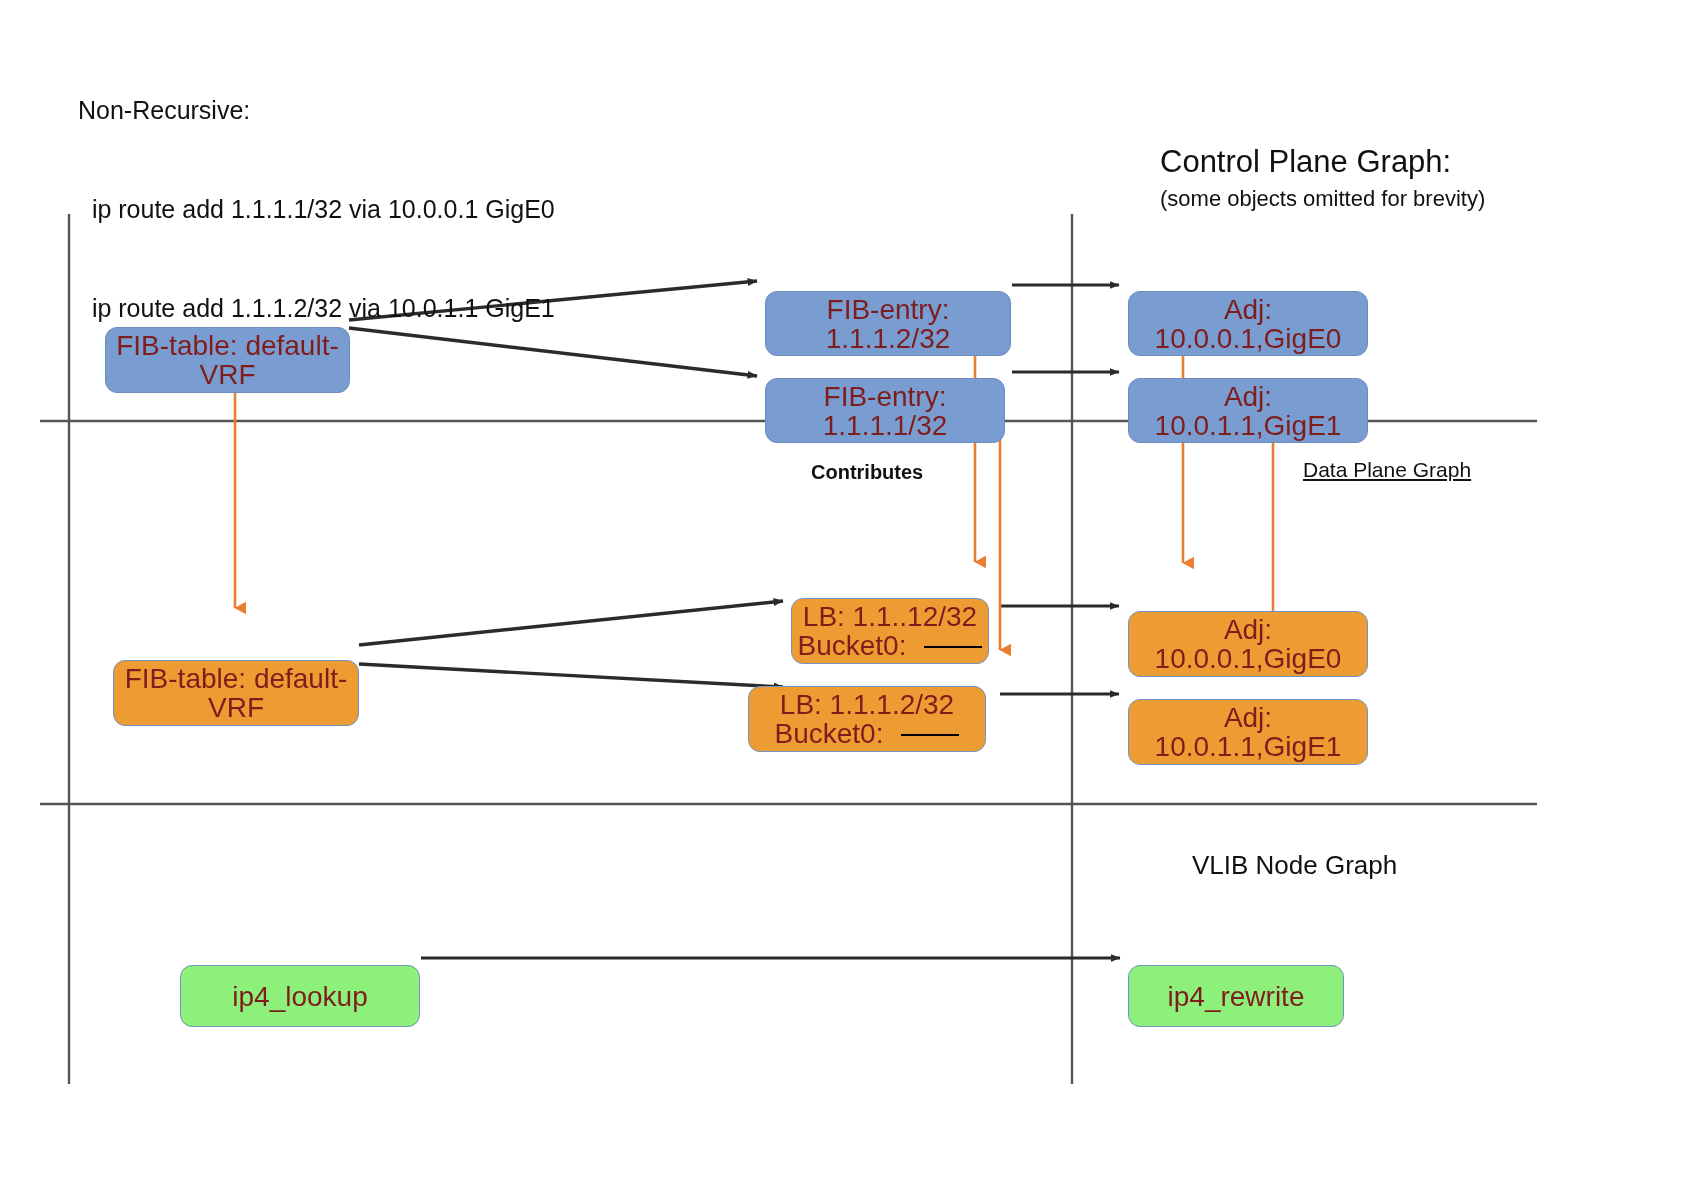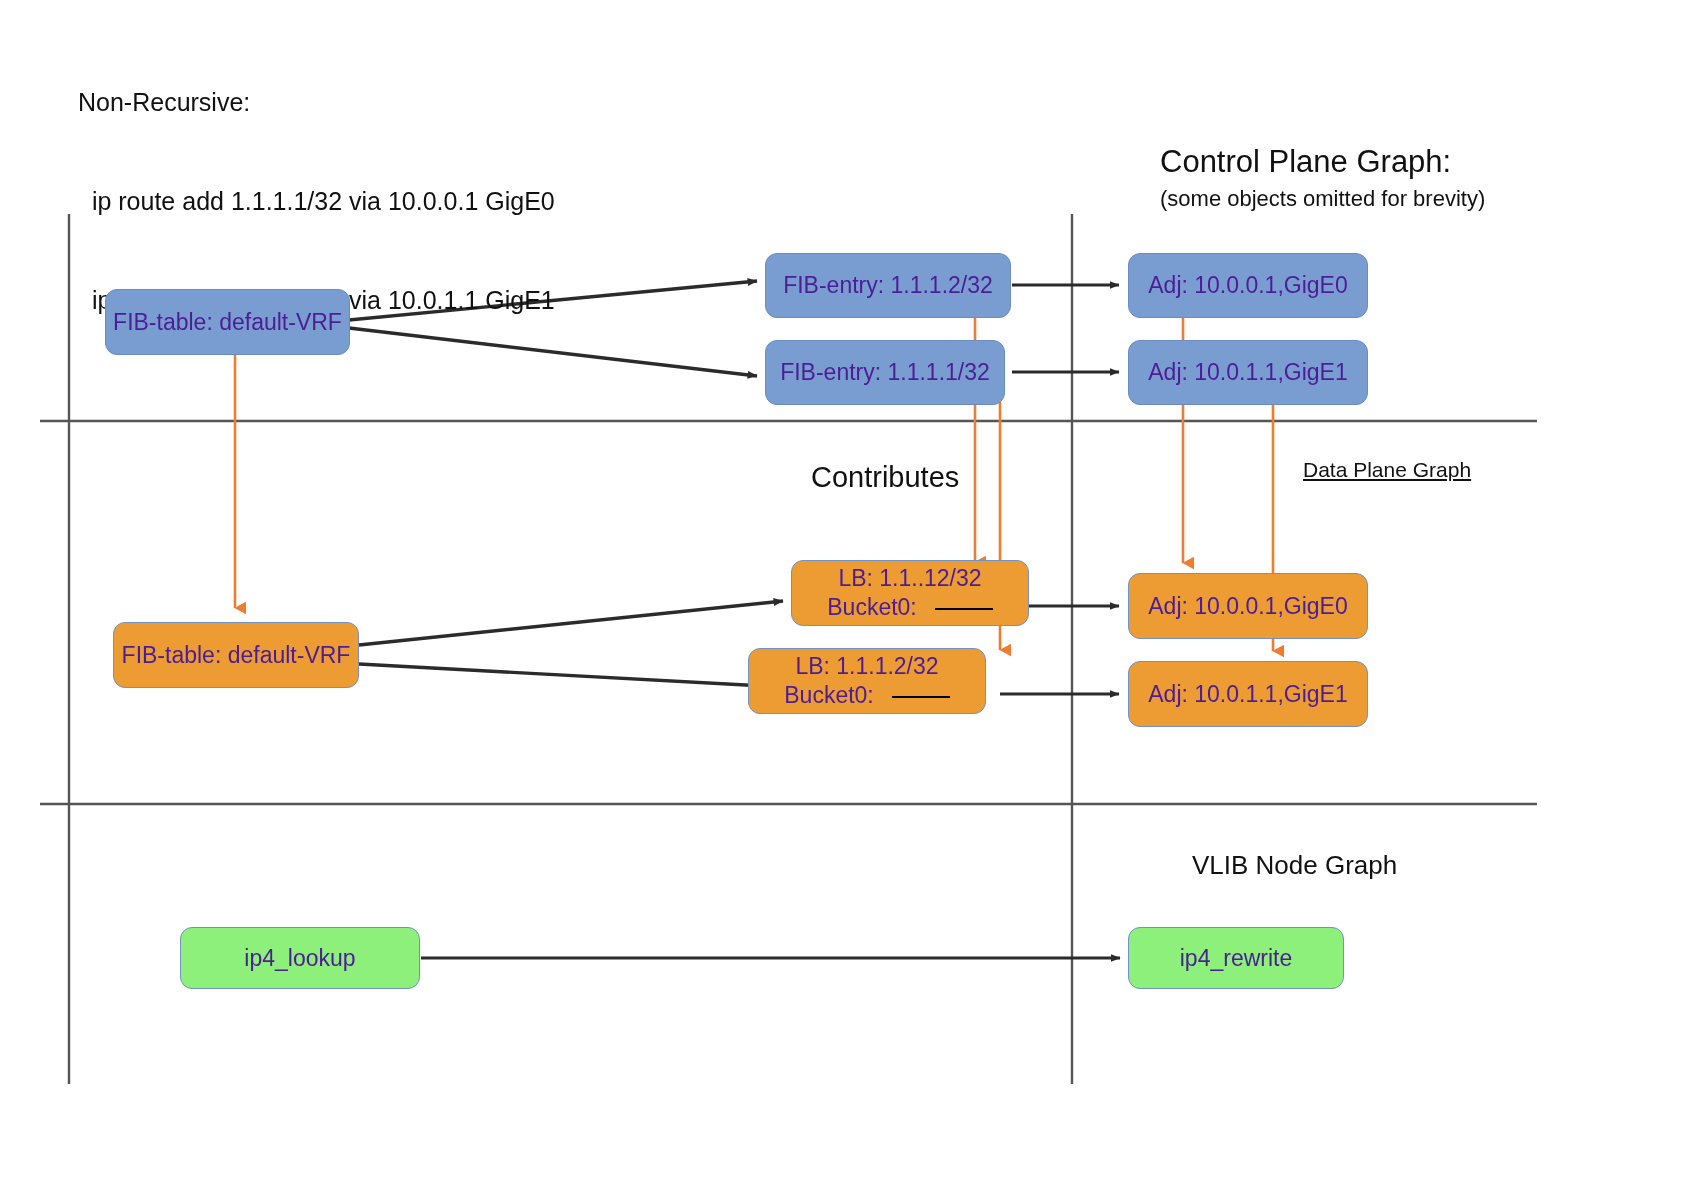--- a/index.html
+++ b/index.html
@@ -3,34 +3,34 @@
 <meta charset="utf-8">
 <style>
   html,body{margin:0;padding:0;background:#ffffff;}
   body{width:1682px;height:1184px;position:relative;overflow:hidden;
        font-family:"Liberation Sans",sans-serif;color:#000;}
   #canvas{position:absolute;left:0;top:0;width:1682px;height:1184px;}
 
   svg.layer{position:absolute;left:0;top:0;width:1682px;height:1184px;pointer-events:none;}
 
   .hdr{position:absolute;white-space:pre;font-size:25px;line-height:33px;color:#111;}
-  #hdr-block{left:78px;top:20px;}
+  #hdr-block{left:78px;top:28px;}
 
   .lane-title{position:absolute;white-space:pre;color:#111;}
   #lane-cp-title{left:1160px;top:143px;font-size:31px;line-height:38px;}
   #lane-cp-sub{left:1160px;top:185px;font-size:22px;line-height:28px;}
   #lane-dp-title{left:1303px;top:450px;font-size:21px;line-height:40px;width:250px;text-decoration:underline;}
   #lane-vlib-title{left:1192px;top:845px;font-size:26px;line-height:40px;width:250px;}
 
-  .contrib-lbl{position:absolute;left:811px;top:461px;font-size:29px;color:#111;white-space:pre;}
+  .contrib-lbl{position:absolute;left:811px;top:461px;font-size:20px;color:#111;white-space:pre;font-weight:bold;}
 
   .node{position:absolute;box-sizing:border-box;border:1.6px solid #7293c4;
         border-radius:12px;display:flex;flex-direction:column;
         align-items:center;justify-content:center;text-align:center;
-        font-size:23px;color:#4c1d95;line-height:29px;}
+        font-size:28px;color:#7f1d1d;line-height:29px;margin-top:38px;}
   .node.blue{background:#7a9dd1;border-color:#6a8cbe;}
   .node.orange{background:#ed9b33;border-color:#7293c4;}
   .node.green{background:#8cf07a;border-color:#7293c4;}
   .bucket-row{display:flex;align-items:center;justify-content:center;gap:12px;}
   .bucket-dash{display:inline-block;width:58px;height:2px;background:#000;margin-left:6px;
                position:relative;top:1px;}
 </style>
 </head>
 <body>
 
@@ -97,21 +97,21 @@
     <span>Adj: 10.0.0.1,GigE0</span>
   </div>
   <div class="node blue" style="left:1128px;top:340px;width:240px;height:65px;">
     <span>Adj: 10.0.1.1,GigE1</span>
   </div>
 
   <div class="node orange" style="left:113px;top:622px;width:246px;height:66px;">
     <span>FIB-table: default-VRF</span>
   </div>
 
-  <div class="node orange" style="left:791px;top:560px;width:238px;height:66px;">
+  <div class="node orange" style="left:791px;top:560px;width:198px;height:66px;">
     <span>LB: 1.1..12/32</span>
     <span class="bucket-row">
       <span>Bucket0:</span>
       <span class="bucket-dash"></span>
     </span>
   </div>
 
   <div class="node orange" style="left:748px;top:648px;width:238px;height:66px;">
     <span>LB: 1.1.1.2/32</span>
     <span class="bucket-row">

